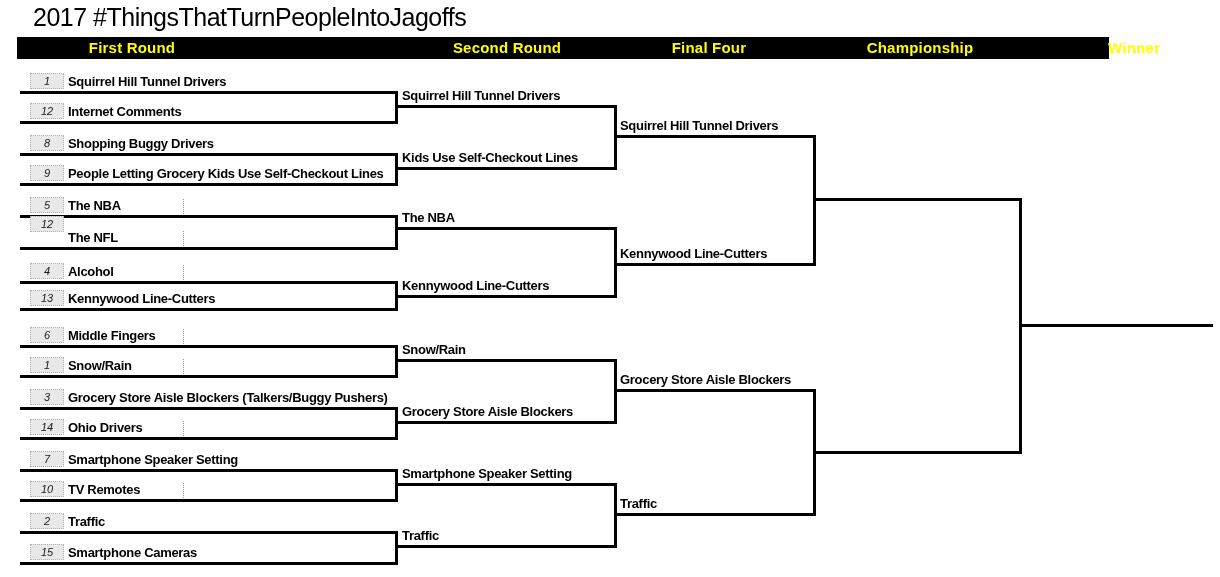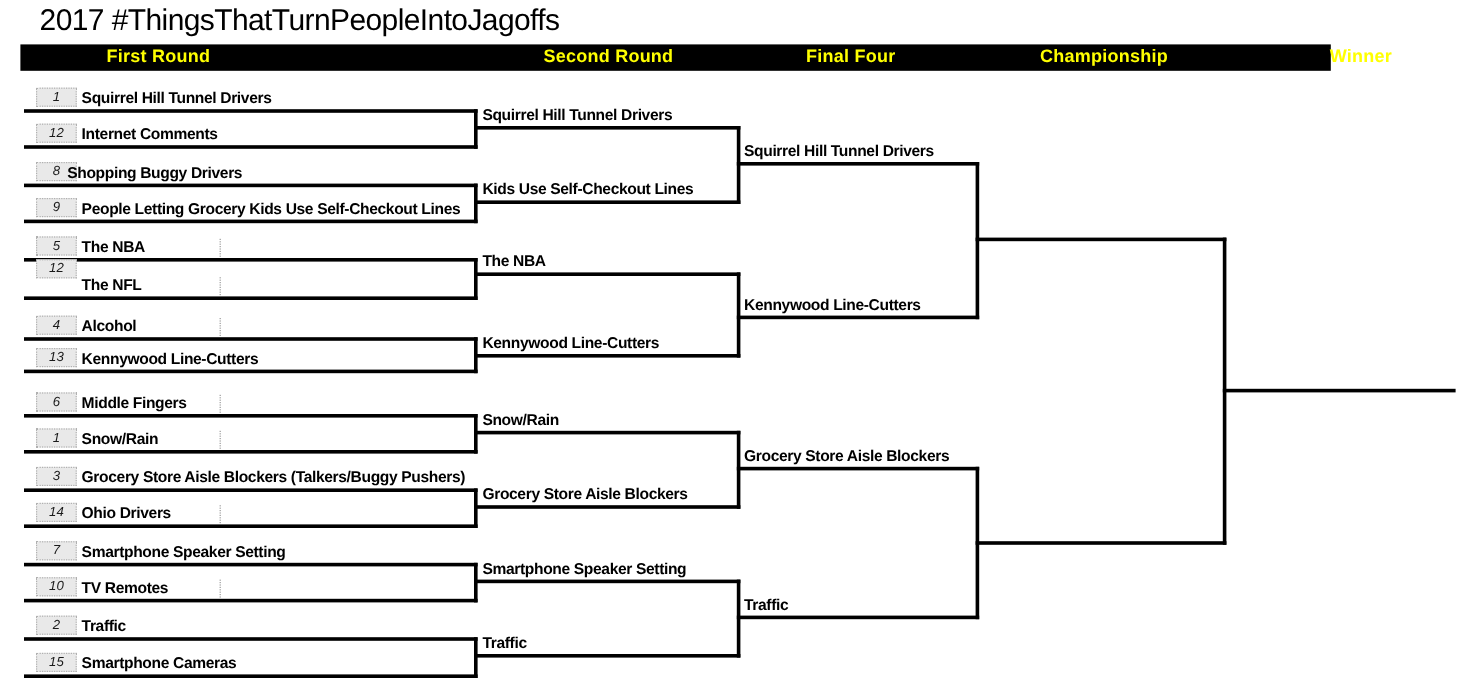--- a/index.html
+++ b/index.html
@@ -57,21 +57,21 @@
 
   <div id="bracket">
       <div class="seed" style="top: 73px;">1</div>
       <div class="ename" style="left: 68px; top: 74px;">Squirrel Hill Tunnel Drivers</div>
       <div class="hl" style="left: 20px; top: 91px; width: 378px;"></div>
       <div class="vl" style="left: 395px; top: 91px; height: 33px;"></div>
       <div class="seed" style="top: 103px;">12</div>
       <div class="ename" style="left: 68px; top: 104px;">Internet Comments</div>
       <div class="hl" style="left: 20px; top: 121px; width: 378px;"></div>
       <div class="seed" style="top: 135px;">8</div>
-      <div class="ename" style="left: 56px; top: 136px;">Shopping Buggy Drivers</div>
+      <div class="ename" style="left: 68px; top: 136px;">Shopping Buggy Drivers</div>
       <div class="hl" style="left: 20px; top: 153px; width: 378px;"></div>
       <div class="vl" style="left: 395px; top: 153px; height: 33px;"></div>
       <div class="seed" style="top: 165px;">9</div>
       <div class="ename" style="left: 68px; top: 166px;">People Letting Grocery Kids Use Self-Checkout Lines</div>
       <div class="hl" style="left: 20px; top: 183px; width: 378px;"></div>
       <div class="seed" style="top: 197px;">5</div>
       <div class="tick" style="top: 199px;"></div>
       <div class="ename" style="left: 68px; top: 198px;">The NBA</div>
       <div class="hl" style="left: 20px; top: 215px; width: 378px;"></div>
       <div class="vl" style="left: 395px; top: 215px; height: 35px;"></div>

